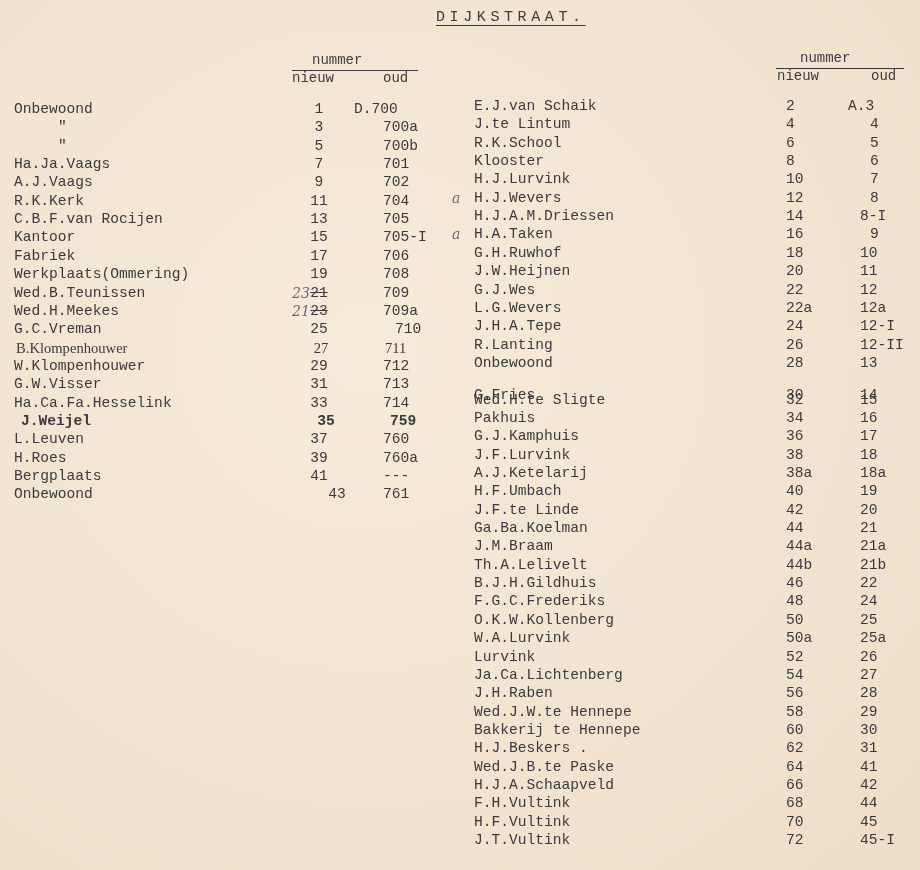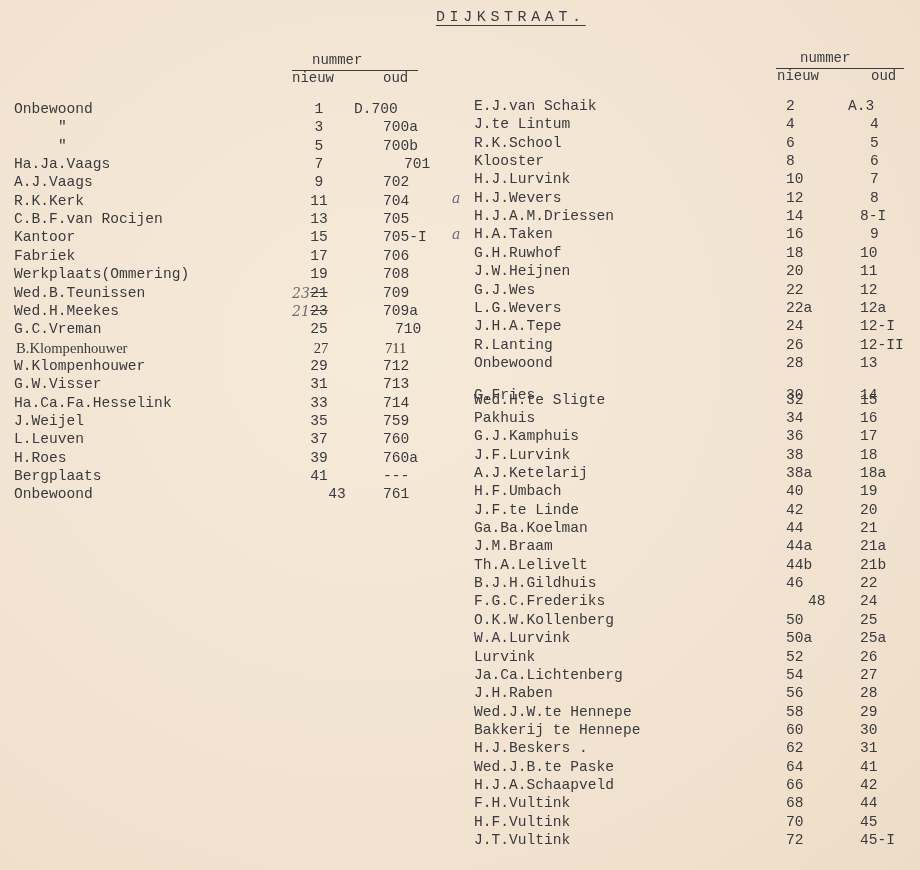--- a/index.html
+++ b/index.html
@@ -63,21 +63,21 @@
         <span class="oud" style="left: 369px;">700a</span>
       </div>
       <div class="row" style="top: 36.7px; left: 0px; width: 440px;">
         <span class="name" style="left: 44px;">"</span>
         <span class="nieuw" style="left: 290px; width: 30px;">5</span>
         <span class="oud" style="left: 369px;">700b</span>
       </div>
       <div class="row" style="top: 55.05px; left: 0px; width: 440px;">
         <span class="name">Ha.Ja.Vaags</span>
         <span class="nieuw" style="left: 290px; width: 30px;">7</span>
-        <span class="oud" style="left: 369px; margin-left: 21px;">701</span>
+        <span class="oud" style="left: 369px;">701</span>
       </div>
       <div class="row" style="top: 73.4px; left: 0px; width: 440px;">
         <span class="name">A.J.Vaags</span>
         <span class="nieuw" style="left: 290px; width: 30px;">9</span>
         <span class="oud" style="left: 369px;">702</span>
       </div>
       <div class="row" style="top: 91.75px; left: 0px; width: 440px;">
         <span class="name">R.K.Kerk</span>
         <span class="nieuw" style="left: 290px; width: 30px;">11</span>
         <span class="oud" style="left: 369px;">704</span>
@@ -132,21 +132,21 @@
       <div class="row" style="top: 275.25px; left: 0px; width: 440px;">
         <span class="name">G.W.Visser</span>
         <span class="nieuw" style="left: 290px; width: 30px;">31</span>
         <span class="oud" style="left: 369px;">713</span>
       </div>
       <div class="row" style="top: 293.6px; left: 0px; width: 440px;">
         <span class="name">Ha.Ca.Fa.Hesselink</span>
         <span class="nieuw" style="left: 290px; width: 30px;">33</span>
         <span class="oud" style="left: 369px;">714</span>
       </div>
-      <div class="row" style="top: 311.95px; left: 0px; width: 440px;">
+      <div class="row" style="top: 311.95px; left: 7px; width: 440px; font-weight: bold;">
         <span class="name">J.Weijel</span>
         <span class="nieuw" style="left: 290px; width: 30px;">35</span>
         <span class="oud" style="left: 369px;">759</span>
       </div>
       <div class="row" style="top: 330.3px; left: 0px; width: 440px;">
         <span class="name">L.Leuven</span>
         <span class="nieuw" style="left: 290px; width: 30px;">37</span>
         <span class="oud" style="left: 369px;">760</span>
       </div>
       <div class="row" style="top: 348.65px; left: 0px; width: 440px;">
@@ -299,21 +299,21 @@
         <span class="nieuw" style="left: 312px; width: auto; text-align: left;">44b</span>
         <span class="oud" style="left: 386px;">21b</span>
       </div>
       <div class="row" style="top: 477.1px; left: 0px; width: 440px;">
         <span class="name">B.J.H.Gildhuis</span>
         <span class="nieuw" style="left: 312px; width: auto; text-align: left;">46</span>
         <span class="oud" style="left: 386px;">22</span>
       </div>
       <div class="row" style="top: 495.45px; left: 0px; width: 440px;">
         <span class="name">F.G.C.Frederiks</span>
-        <span class="nieuw" style="left: 312px; width: auto; text-align: left; margin-left: 22px;">48</span>
+        <span class="nieuw" style="left: 312px; width: auto; text-align: left;">48</span>
         <span class="oud" style="left: 386px;">24</span>
       </div>
       <div class="row" style="top: 513.8px; left: 0px; width: 440px;">
         <span class="name">O.K.W.Kollenberg</span>
         <span class="nieuw" style="left: 312px; width: auto; text-align: right;">50</span>
         <span class="oud" style="left: 386px;">25</span>
       </div>
       <div class="row" style="top: 532.15px; left: 0px; width: 440px;">
         <span class="name">W.A.Lurvink</span>
         <span class="nieuw" style="left: 312px; width: auto; text-align: left;">50a</span>

